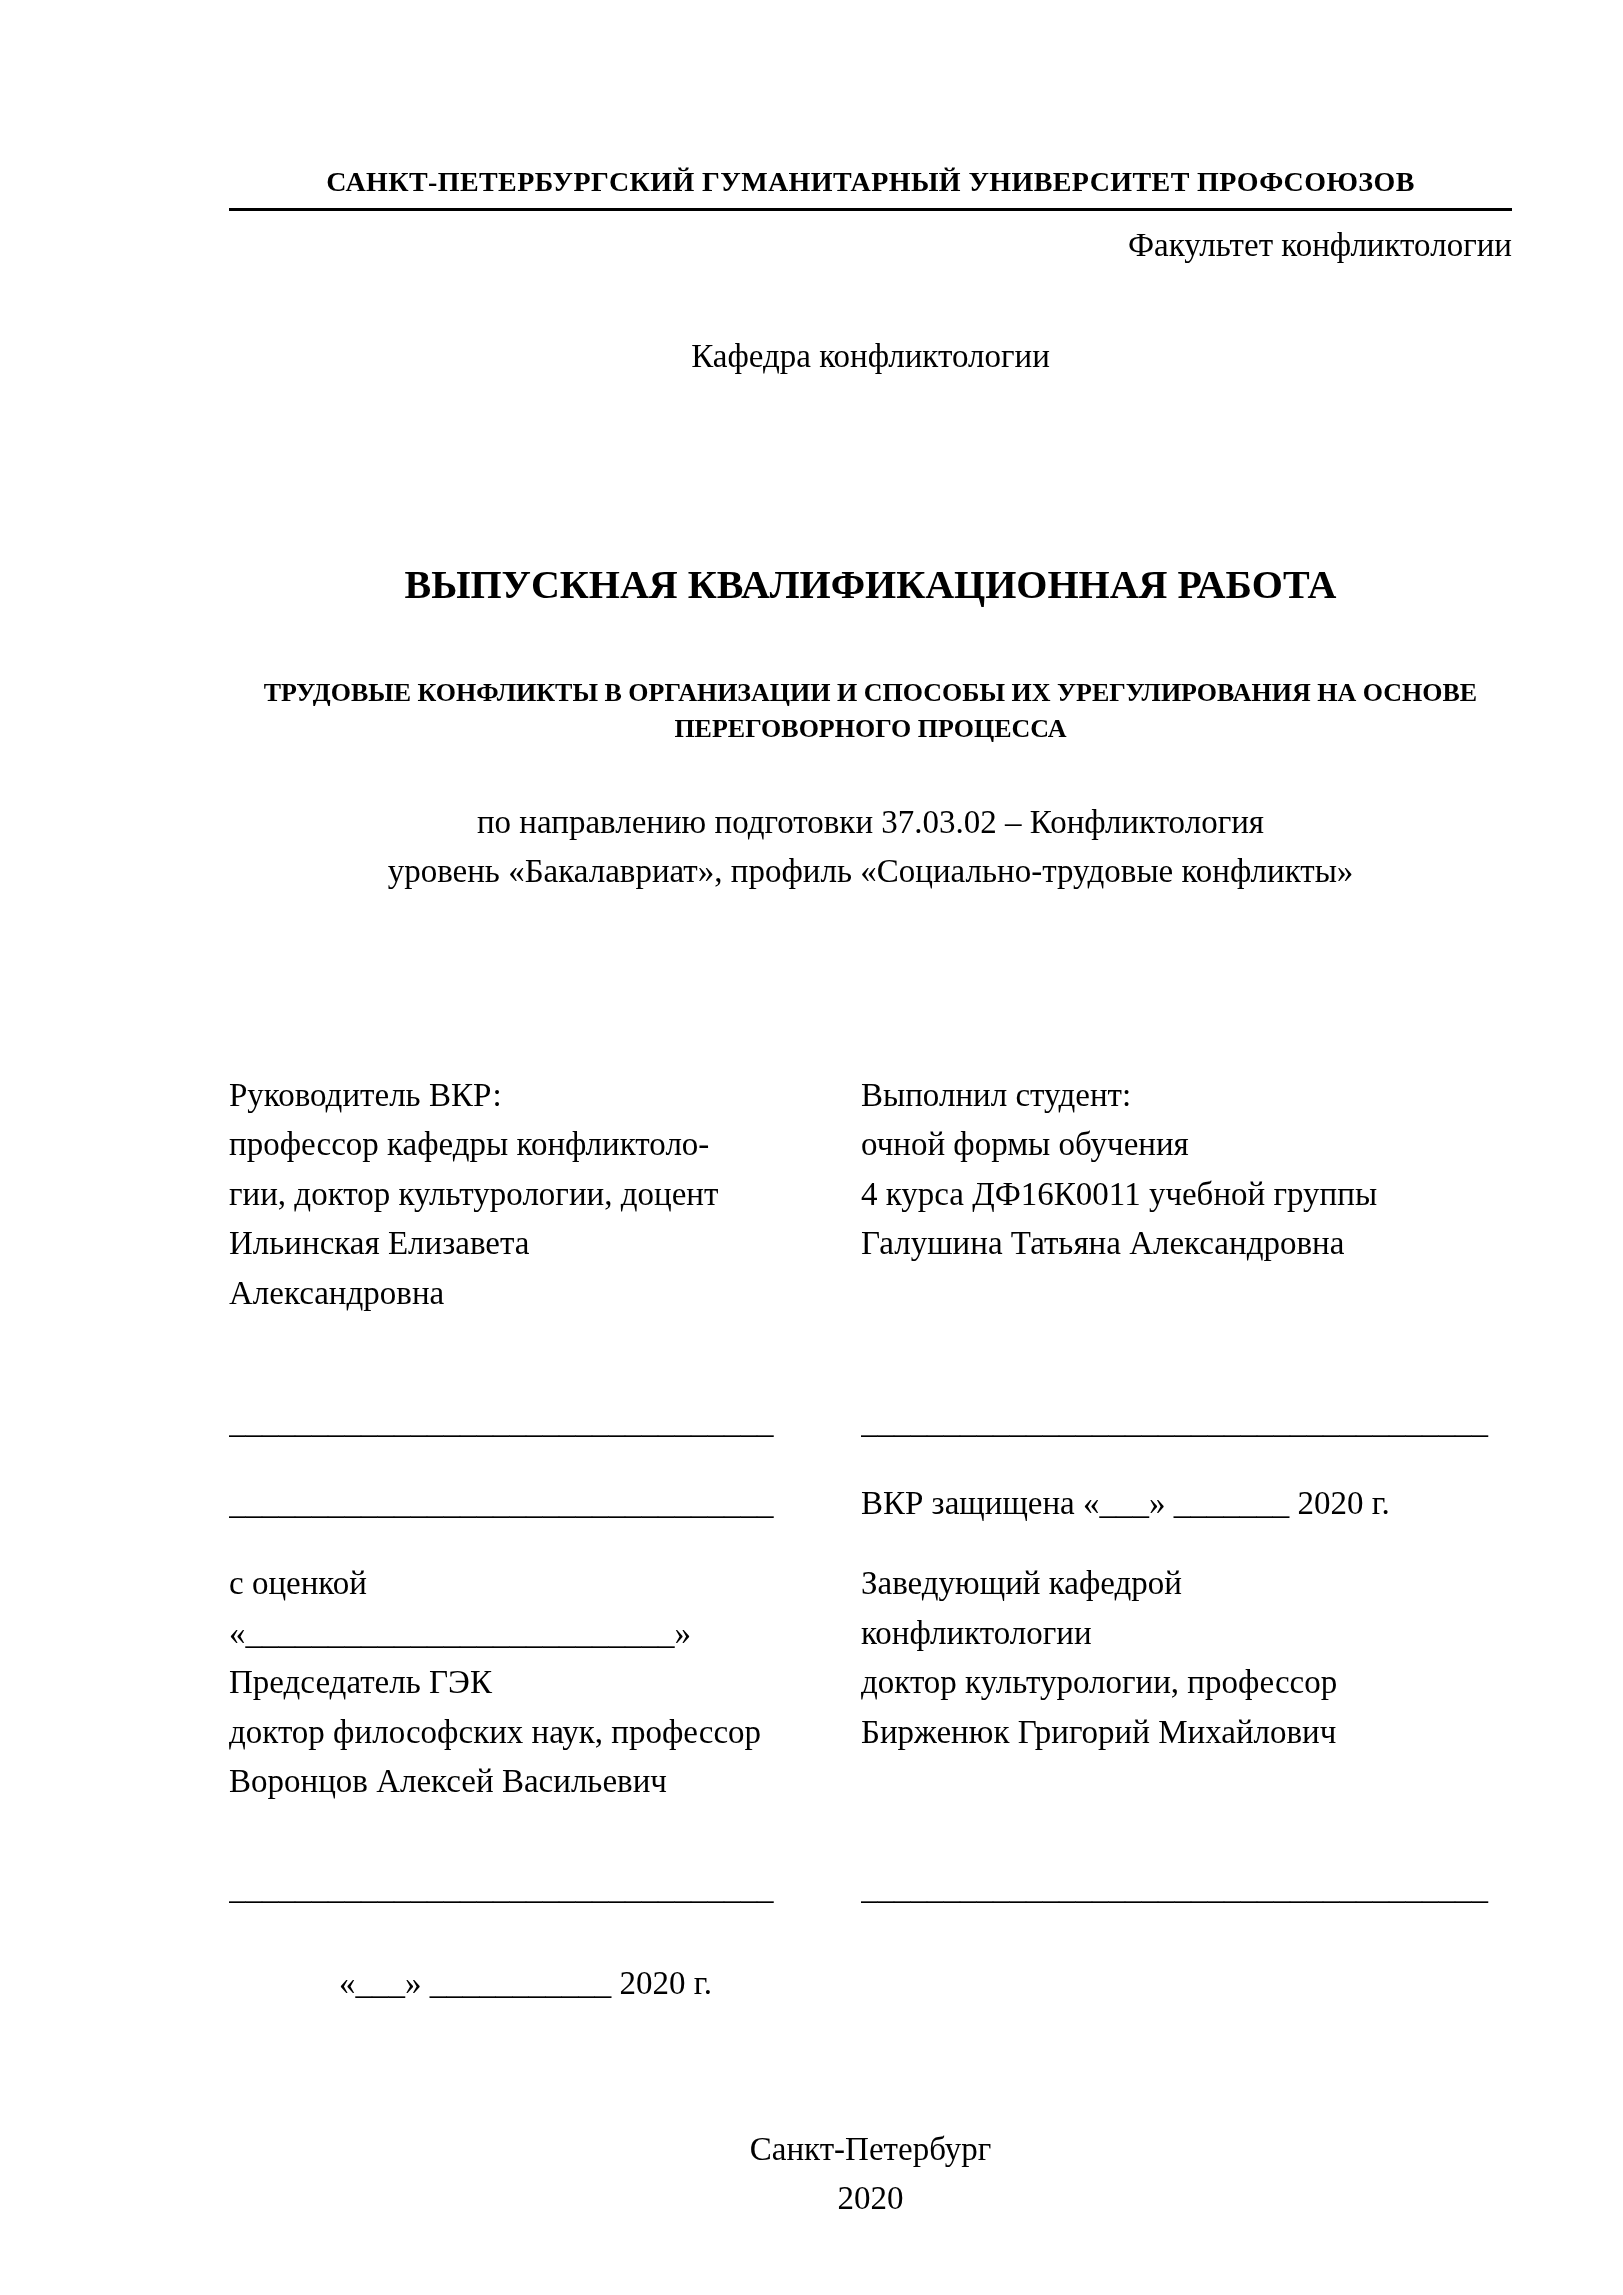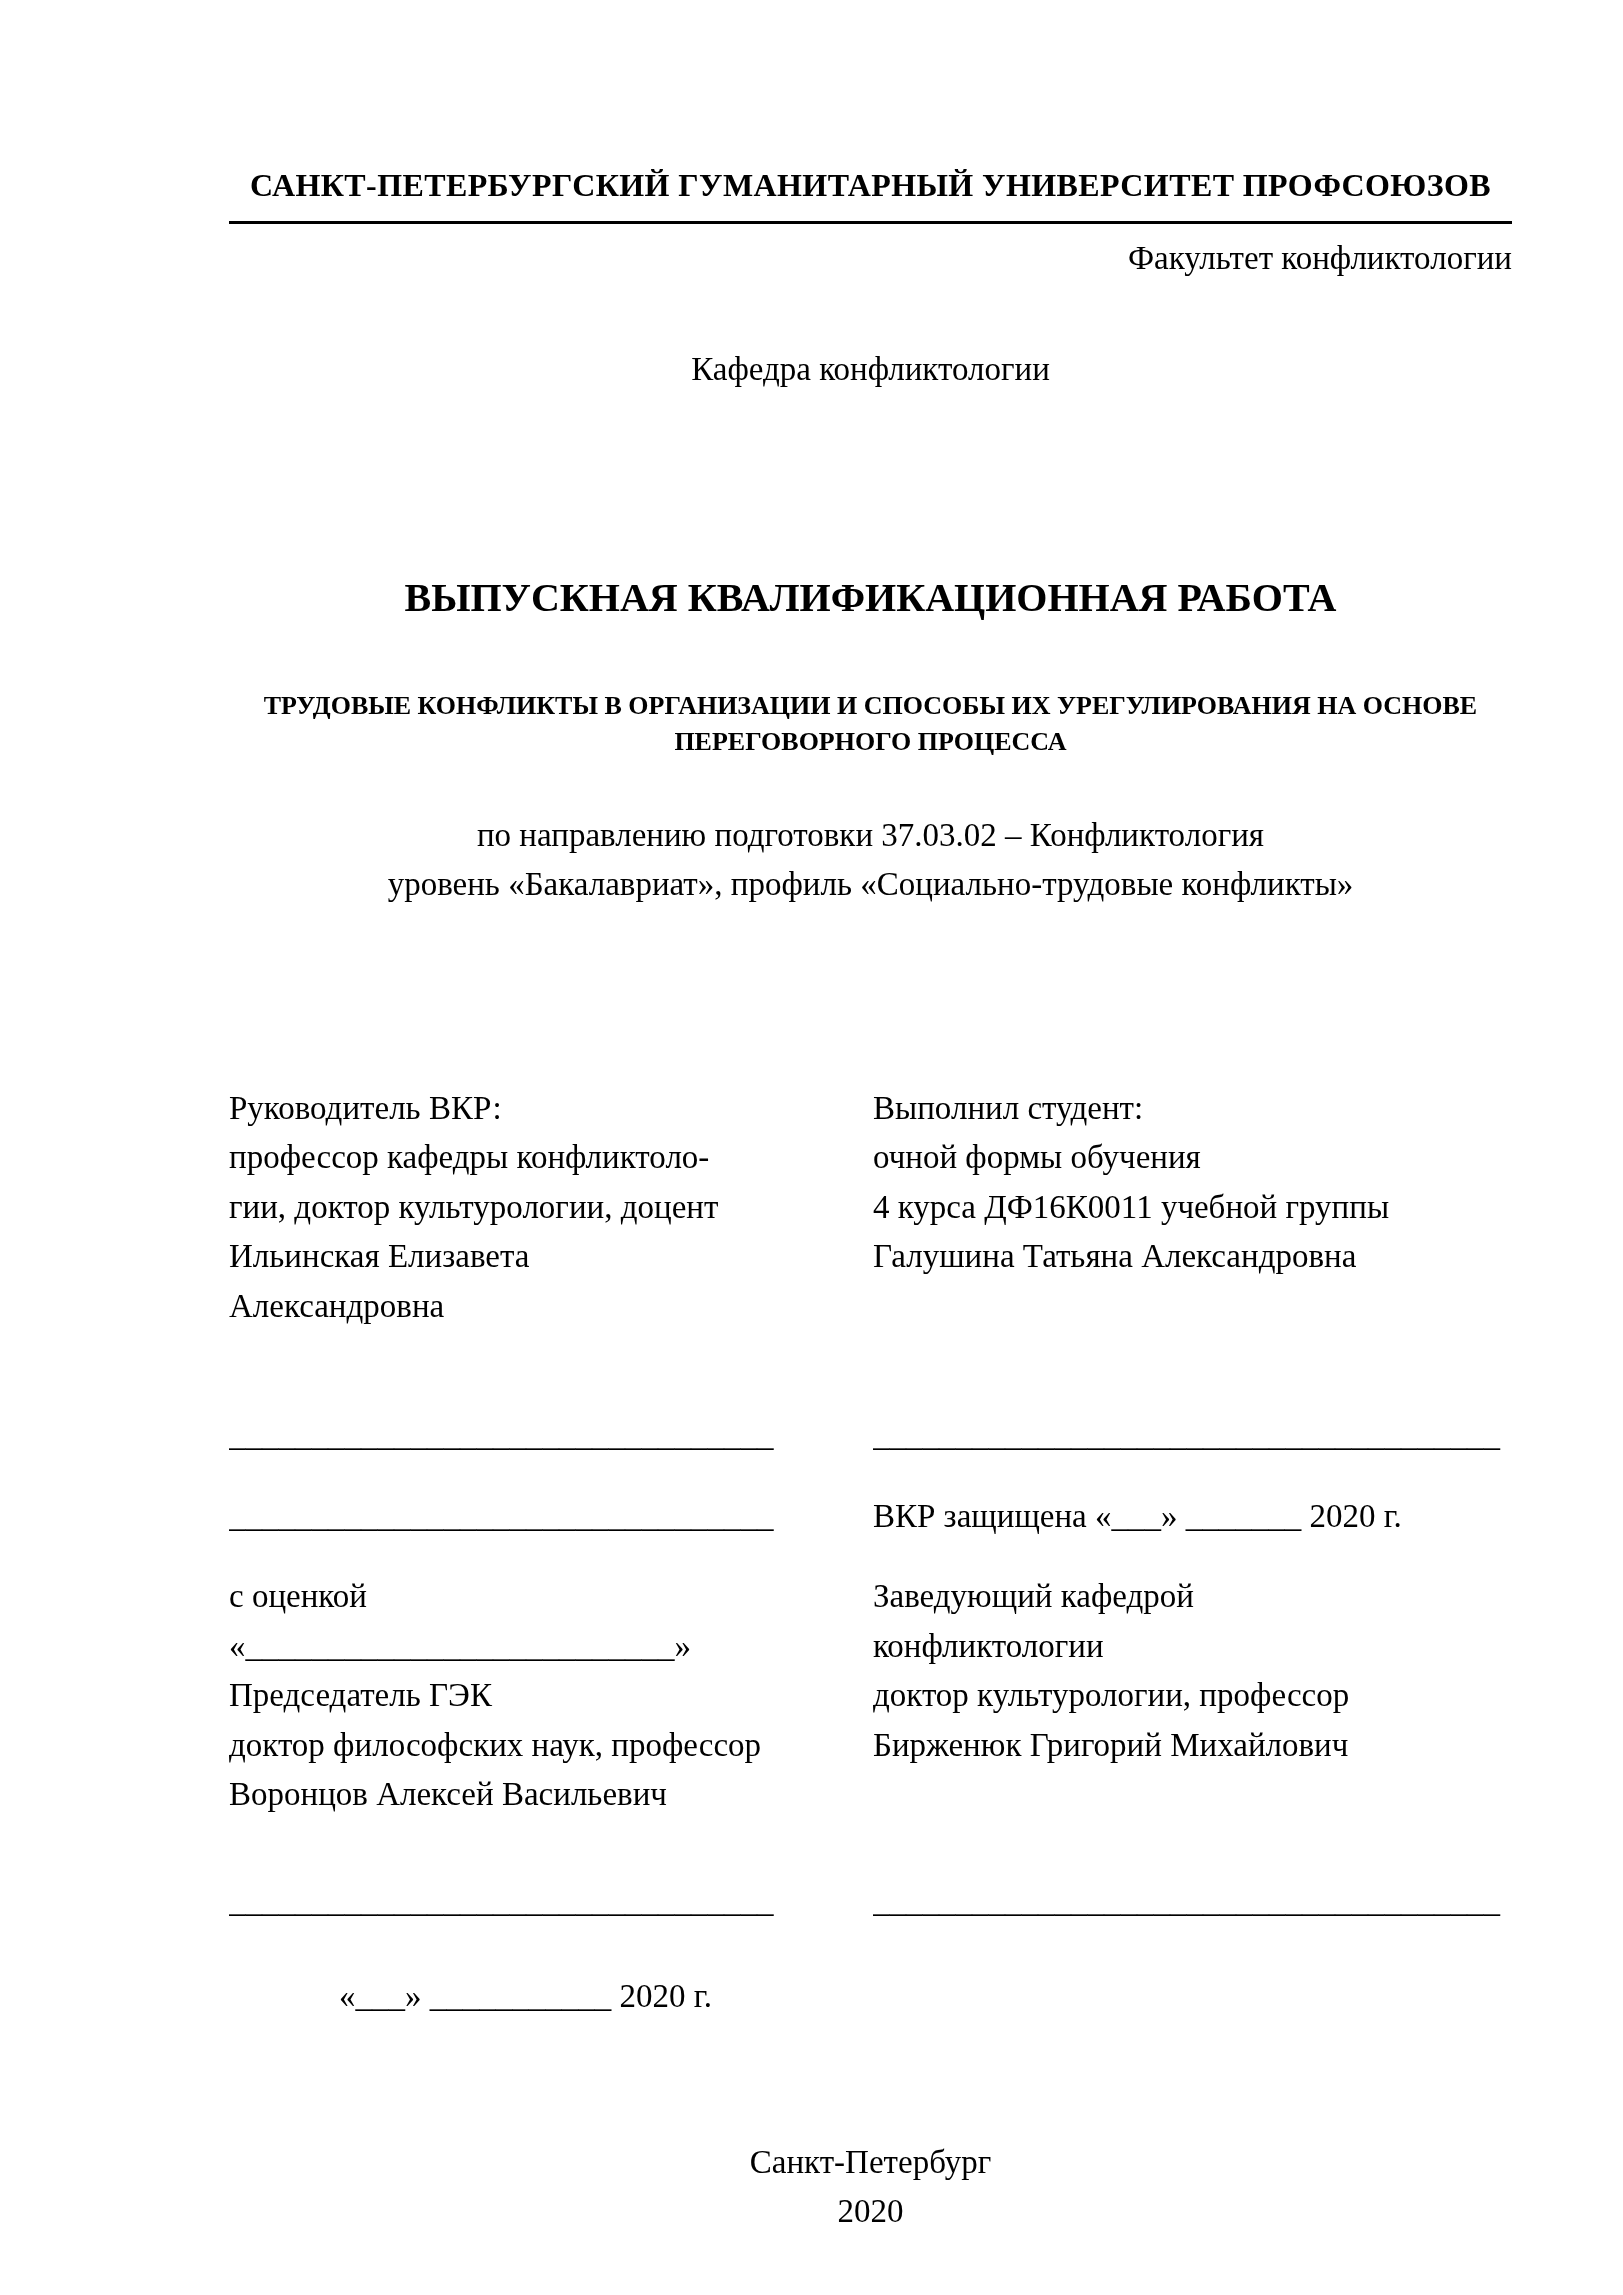--- a/index.html
+++ b/index.html
@@ -10,24 +10,24 @@
     font-family: "Liberation Serif", serif;
     font-size: 33px;
     line-height: 1.5;
     color: #000;
     overflow: hidden;
   }
   .page { padding: 161px 111px 0 229px; }
 
   .university {
     font-weight: bold;
-    font-size: 32px;
+    font-size: 28px;
     text-align: center;
     border-bottom: 3.1px solid #000;
-    padding-bottom: 12px;
+    padding-bottom: 5px;
     letter-spacing: 0.4px;
   }
   .faculty { text-align: right; margin-top: 10px; }
   .department { text-align: center; margin-top: 61px; }
 
   .work-type {
     text-align: center;
     font-weight: bold;
     font-size: 40px;
     margin-top: 174px;
@@ -37,21 +37,21 @@
     font-weight: bold;
     font-size: 26px;
     line-height: 1.4;
     margin-top: 60px;
   }
   .program { text-align: center; margin-top: 50px; }
 
   .cols {
     display: grid;
     grid-template-columns: 593px 1fr;
-    column-gap: 51px;
+    column-gap: 39px;
     align-items: start;
   }
   .cols1 { margin-top: 174px; }
   .pre { white-space: pre-line; }
 
   .sigline { white-space: nowrap; overflow: hidden; }
   .sig1 { margin-top: 80px; }
   .sig2 { margin-top: 31px; }
   .blocks2 { margin-top: 31px; }
   .sig3 { margin-top: 57px; }

